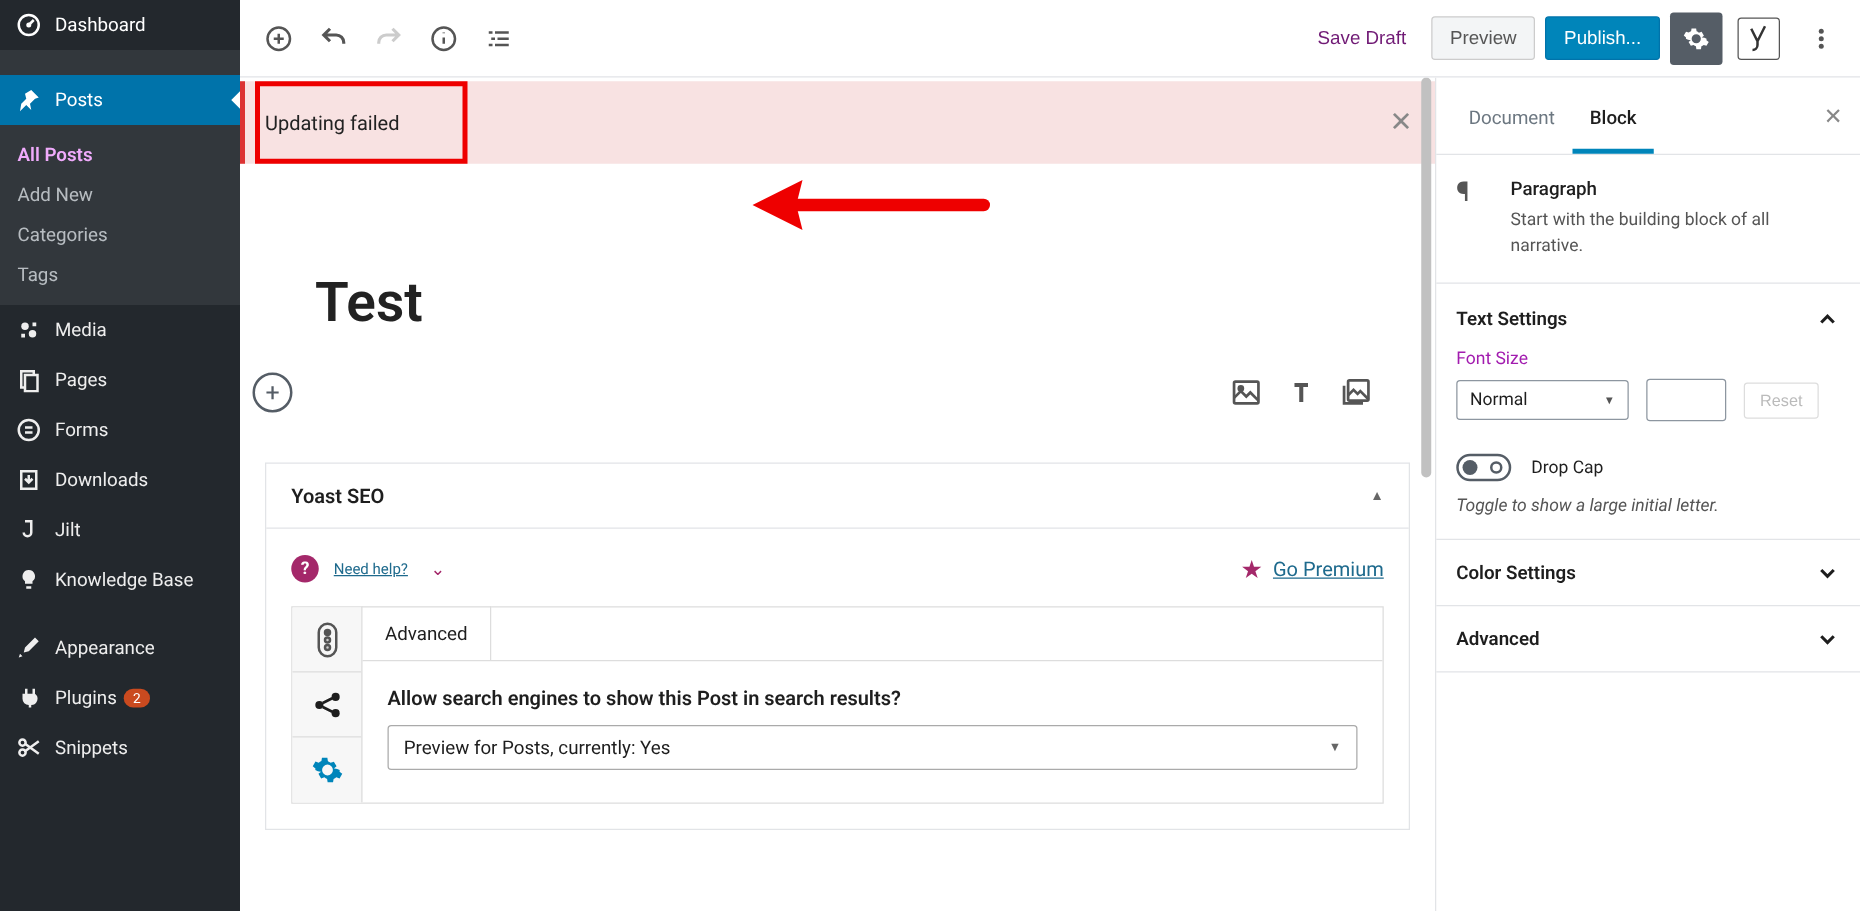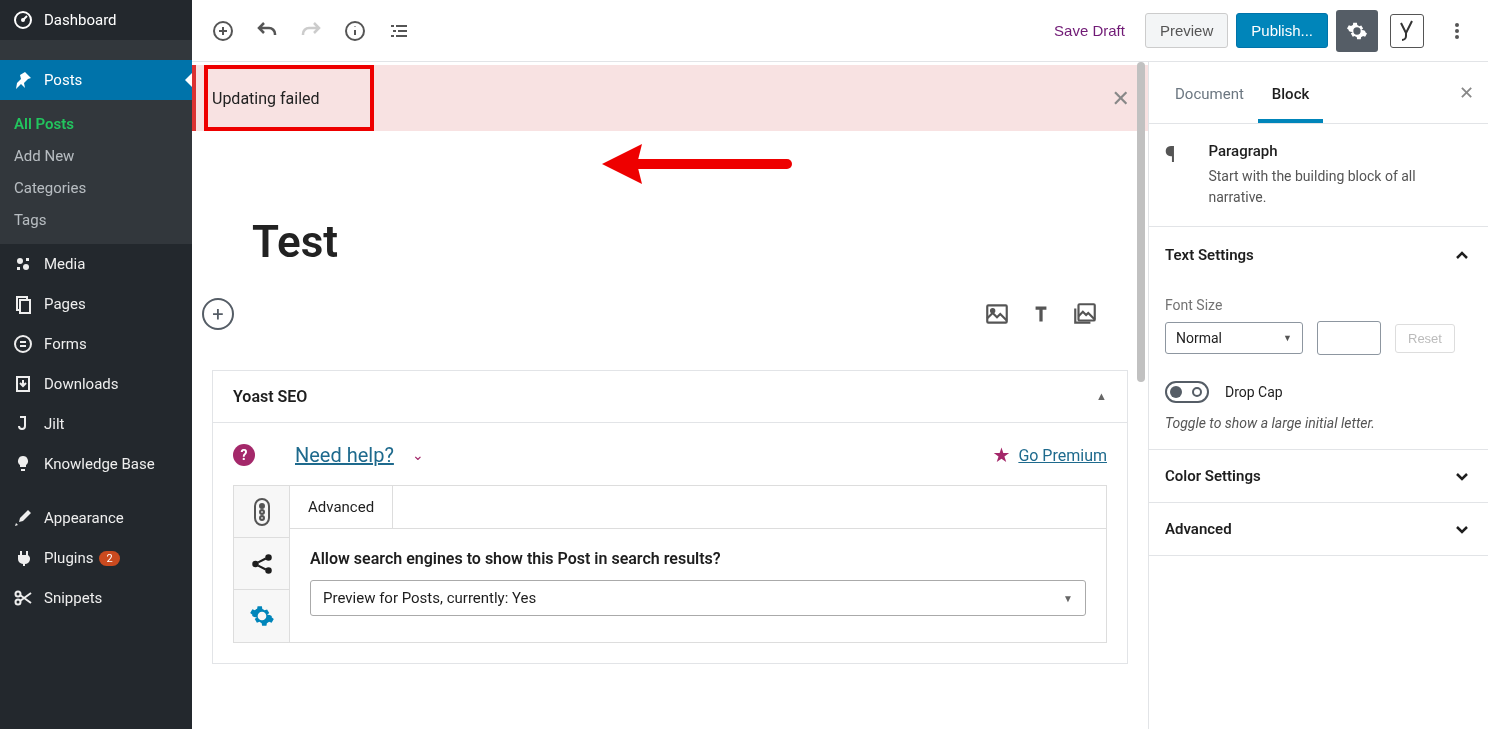--- a/index.html
+++ b/index.html
@@ -7,21 +7,21 @@
 
 
 .sidebar { width: 192px; background: #23282d; color: #fff; height: 729px; overflow: hidden; flex-shrink: 0; }
 .sidebar-item { display: flex; align-items: center; padding: 10px 12px; font-size: 15px; color: #eee; cursor: pointer; }
 .sidebar-item.top { font-weight: 400; color: #fff; padding: 10px 12px; }
 .sidebar-item .ico { width: 22px; height: 20px; margin-right: 10px; display: flex; align-items: center; justify-content: center; }
 .sidebar-item.active { background: #0073aa; color: #fff; position: relative; }
 .sidebar-item.active::after { content: ""; position: absolute; right: -1px; top: 50%; transform: translateY(-50%); border: 8px solid transparent; border-right-color: #fff; }
 .sidebar-sub { background: #32373c; padding: 8px 0; }
 .sidebar-sub-item { padding: 7px 14px; font-size: 15px; color: rgba(240,245,250,.7); cursor: pointer; }
-.sidebar-sub-item.current { color: #22c55e; font-weight: 600; }
+.sidebar-sub-item.current { color: #f0abfc; font-weight: 600; }
 .sidebar-spacer { height: 20px; background: #32373c; }
 .badge { background: #ca4a1f; color: #fff; border-radius: 10px; font-size: 11px; padding: 1px 7px; margin-left: 6px; }
 
 
 .main { flex: 1; display: flex; flex-direction: column; height: 729px; }
 .topbar { height: 62px; border-bottom: 1px solid #e2e4e7; display: flex; align-items: center; padding: 0 10px; }
 .topbar-left { display: flex; align-items: center; gap: 2px; }
 .icon-btn { width: 42px; height: 42px; display: flex; align-items: center; justify-content: center; background: none; border: none; cursor: pointer; color: #555; border-radius: 4px; }
 .icon-btn.disabled { color: #ccc; cursor: default; }
 .topbar-right { margin-left: auto; display: flex; align-items: center; gap: 8px; }
@@ -49,21 +49,21 @@
 .block-bar { display: flex; align-items: center; padding: 0 10px 20px 10px; }
 .add-circle { width: 32px; height: 32px; border: 2px solid #555d66; border-radius: 50%; display: flex; align-items: center; justify-content: center; color: #555d66; cursor: pointer; font-size: 20px; }
 .block-right { margin-left: auto; display: flex; gap: 18px; padding-right: 40px; }
 
 .yoast-panel { margin: 20px 20px 0 20px; border: 1px solid #e2e4e7; }
 .yoast-head { padding: 16px 20px; display: flex; align-items: center; font-size: 16px; font-weight: 600; border-bottom: 1px solid #e2e4e7; }
 .yoast-head .caret { margin-left: auto; color: #666; font-size: 11px; }
 .yoast-body { padding: 14px 20px 20px; }
 .yoast-help-row { display: flex; align-items: center; padding: 6px 0 18px; }
 .help-q { width: 22px; height: 22px; background: #a4286a; color: #fff; border-radius: 50%; display: flex; align-items: center; justify-content: center; font-size: 14px; font-weight: bold; margin-right: 12px; }
-.need-help { color: #1e6a8d; text-decoration: underline; font-size: 20px; margin-left: 28px; }
+.need-help { color: #1e6a8d; text-decoration: underline; font-size: 12px; }
 .chev { margin-left: 18px; color: #a4286a; font-size: 14px; }
 .premium { margin-left: auto; display: flex; align-items: center; gap: 8px; }
 .star { color: #a4286a; font-size: 20px; }
 .go-premium { color: #1e6a8d; text-decoration: underline; font-size: 16px; }
 
 .yoast-tabs { display: flex; border: 1px solid #ddd; }
 .yoast-tab-icons { width: 56px; border-right: 1px solid #ddd; background: #f7f7f7; }
 .yoast-tab-icon { height: 52px; display: flex; align-items: center; justify-content: center; border-bottom: 1px solid #ddd; cursor: pointer; }
 .yoast-tab-icons .yoast-tab-icon:last-child { border-bottom: none; }
 .yoast-tab-content { flex: 1; padding: 0; }
@@ -81,21 +81,21 @@
 .panel-close { position: absolute; right: 14px; top: 20px; font-size: 18px; color: #888; cursor: pointer; }
 
 .panel-section { padding: 18px 16px; border-bottom: 1px solid #e2e4e7; }
 .p-block-head { display: flex; gap: 16px; }
 .p-block-head .picon { font-size: 22px; color: #555; width: 28px; }
 .p-block-title { font-size: 15px; font-weight: 500; margin-bottom: 6px; }
 .p-block-desc { font-size: 14px; color: #555; line-height: 1.5; }
 
 .section-title { font-weight: 600; font-size: 15px; display: flex; align-items: center; }
 .section-title .chev2 { margin-left: auto; }
-.label-sm { font-size: 14px; color: #737373; margin: 32px 0 8px; }
+.label-sm { font-size: 14px; color: #a21caf; margin: 14px 0 8px; }
 .font-row { display: flex; gap: 14px; align-items: center; }
 .fake-select { border: 1px solid #8d96a0; border-radius: 3px; padding: 7px 10px; font-size: 14px; display: flex; align-items: center; width: 138px; }
 .fake-select::after { content: "▼"; margin-left: auto; font-size: 9px; color: #555; }
 .num-input { border: 1px solid #8d96a0; border-radius: 3px; width: 64px; height: 34px; }
 .reset-btn { background: none; border: 1px solid #ddd; color: #bbb; padding: 6px 12px; border-radius: 3px; font-size: 13px; }
 
 .toggle-row { display: flex; align-items: center; gap: 16px; margin-top: 26px; }
 .toggle { width: 44px; height: 22px; border: 2px solid #555d66; border-radius: 12px; position: relative; cursor: pointer; }
 .toggle::before { content: ""; width: 12px; height: 12px; background: #555d66; border-radius: 50%; position: absolute; left: 3px; top: 3px; }
 .toggle::after { content: ""; width: 6px; height: 6px; border: 2px solid #555d66; border-radius: 50%; position: absolute; right: 5px; top: 4px; }

